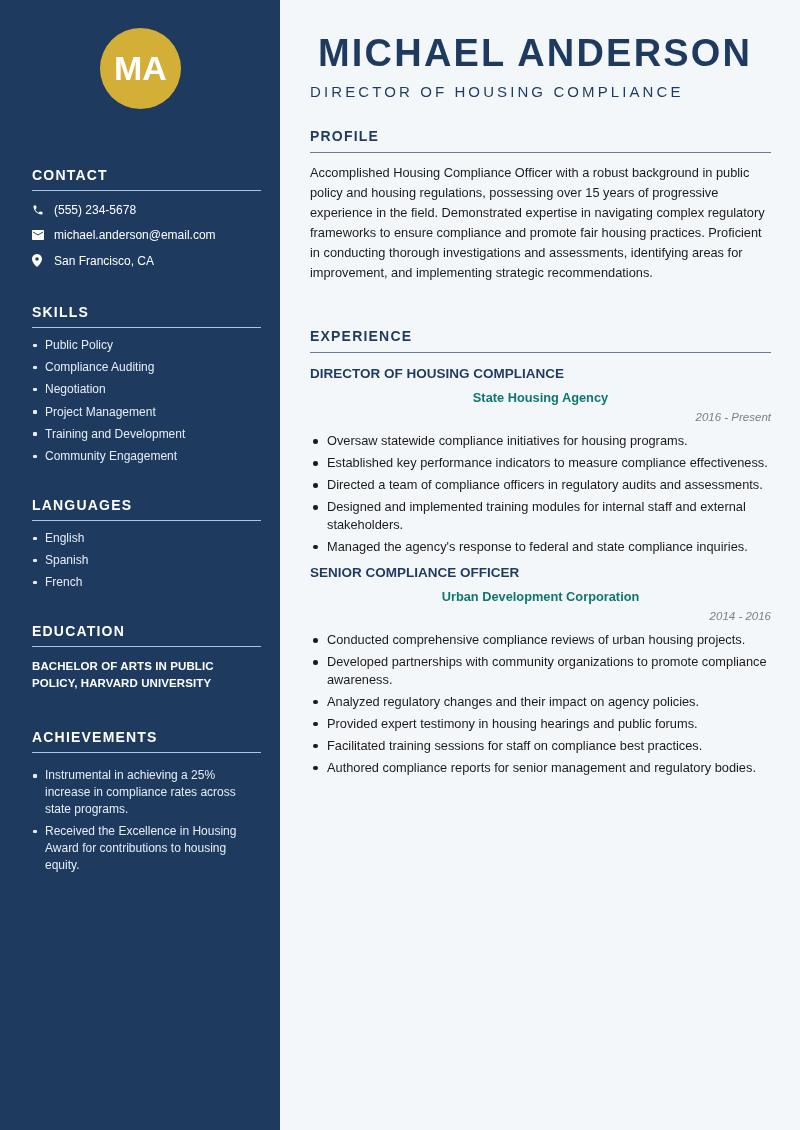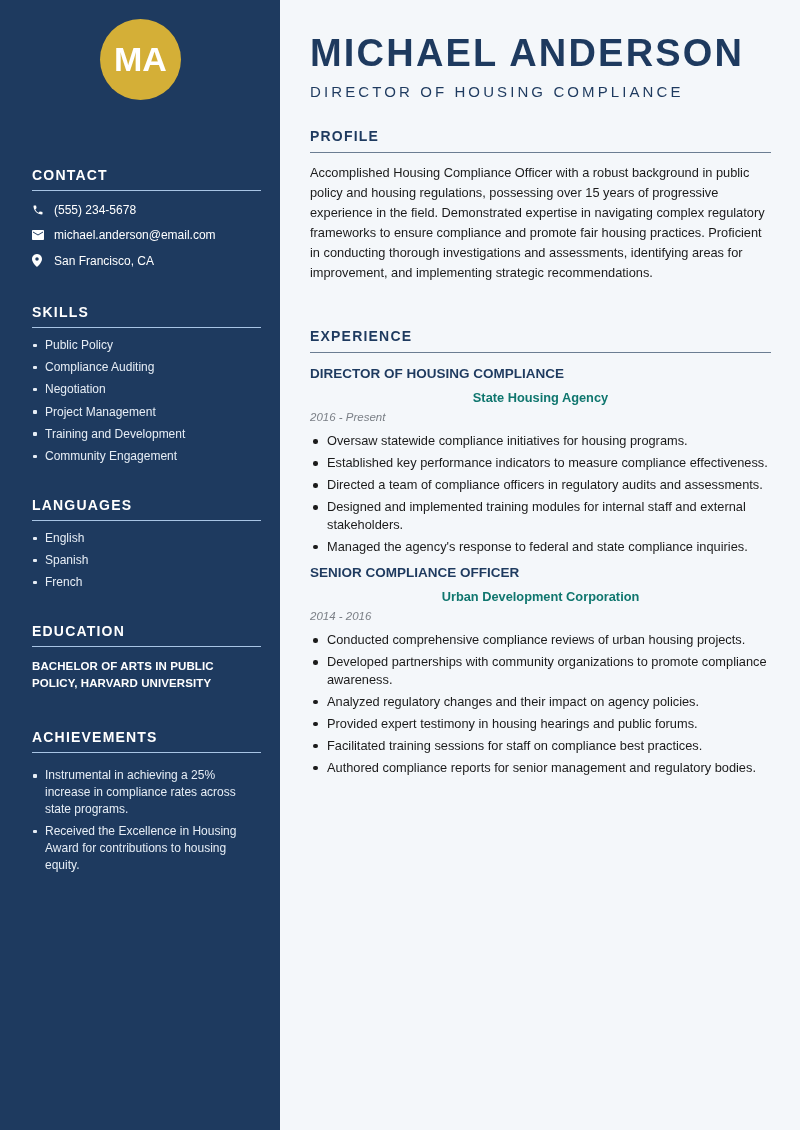--- a/index.html
+++ b/index.html
@@ -11,21 +11,21 @@
     overflow: hidden;
   }
   .sidebar {
     position: absolute; left: 0; top: 0;
     width: 280px; height: 1130px;
     background: #1e3a5f;
     color: #ffffff;
     padding: 0 26px;
   }
   .avatar {
-    position: absolute; left: 100px; top: 19px;
+    position: absolute; left: 100px; top: 28px;
     width: 81px; height: 81px; border-radius: 50%;
     background: #d4af37;
     display: flex; align-items: center; justify-content: center;
     color: #ffffff; font-weight: 700; font-size: 34px; letter-spacing: 0px;
   }
   .side-section { position: absolute; left: 32px; width: 229px; }
   .side-title {
     font-size: 14px; font-weight: 700; letter-spacing: 1.2px;
     color: #ffffff; padding-bottom: 7px;
     border-bottom: 1.5px solid #a8c4e4;
@@ -46,39 +46,39 @@
   }
   .ach-list li { line-height: 17px; margin-bottom: 4.5px; }
   .ach-list li::before { top: 7px; }
   .edu-text {
     margin-top: 11px; font-size: 11.5px; font-weight: 700;
     line-height: 17px; color: #ffffff; letter-spacing: 0.1px;
   }
 
   .main { position: absolute; left: 310px; top: 0; width: 461px; }
   .name {
-    position: absolute; top: 32px; left: 0;
+    position: absolute; top: 32px; left: 8px;
     font-size: 38px; font-weight: 700; color: #1e3a5f; letter-spacing: 2.2px;
     white-space: nowrap;
   }
   .role {
     position: absolute; top: 83px; left: 0;
     font-size: 15px; color: #1e3a5f; letter-spacing: 3.1px; white-space: nowrap;
   }
   .sec { position: absolute; left: 0; width: 461px; }
   .sec-title {
     font-size: 14px; font-weight: 700; color: #1e3a5f; letter-spacing: 1.2px;
     padding-bottom: 8px; border-bottom: 1.5px solid #6b7d92;
   }
   .profile-text {
     margin-top: 10px; font-size: 12.8px; line-height: 20px; color: #1b1b1b;
   }
   .job-title { font-size: 13.5px; font-weight: 700; color: #1e3a5f; }
   .company { font-size: 12.8px; font-weight: 700; color: #0f766e; margin-top: 9px; text-align: center; }
-  .dates { font-size: 11.5px; font-style: italic; color: #7a7f86; margin-top: 6px; }
+  .dates { font-size: 11.5px; font-style: italic; color: #7a7f86; margin-top: 6px; text-align: right; }
   .job-list { list-style: none; margin-top: 9px; }
   .job-list li {
     position: relative; padding-left: 17px;
     font-size: 12.8px; line-height: 17.5px; color: #1b1b1b; margin-bottom: 4.5px;
   }
   .job-list li::before {
     content: ""; position: absolute; left: 3px; top: 7px;
     width: 4.5px; height: 4.5px; background: #1b1b1b; border-radius: 50%;
   }
 </style>

